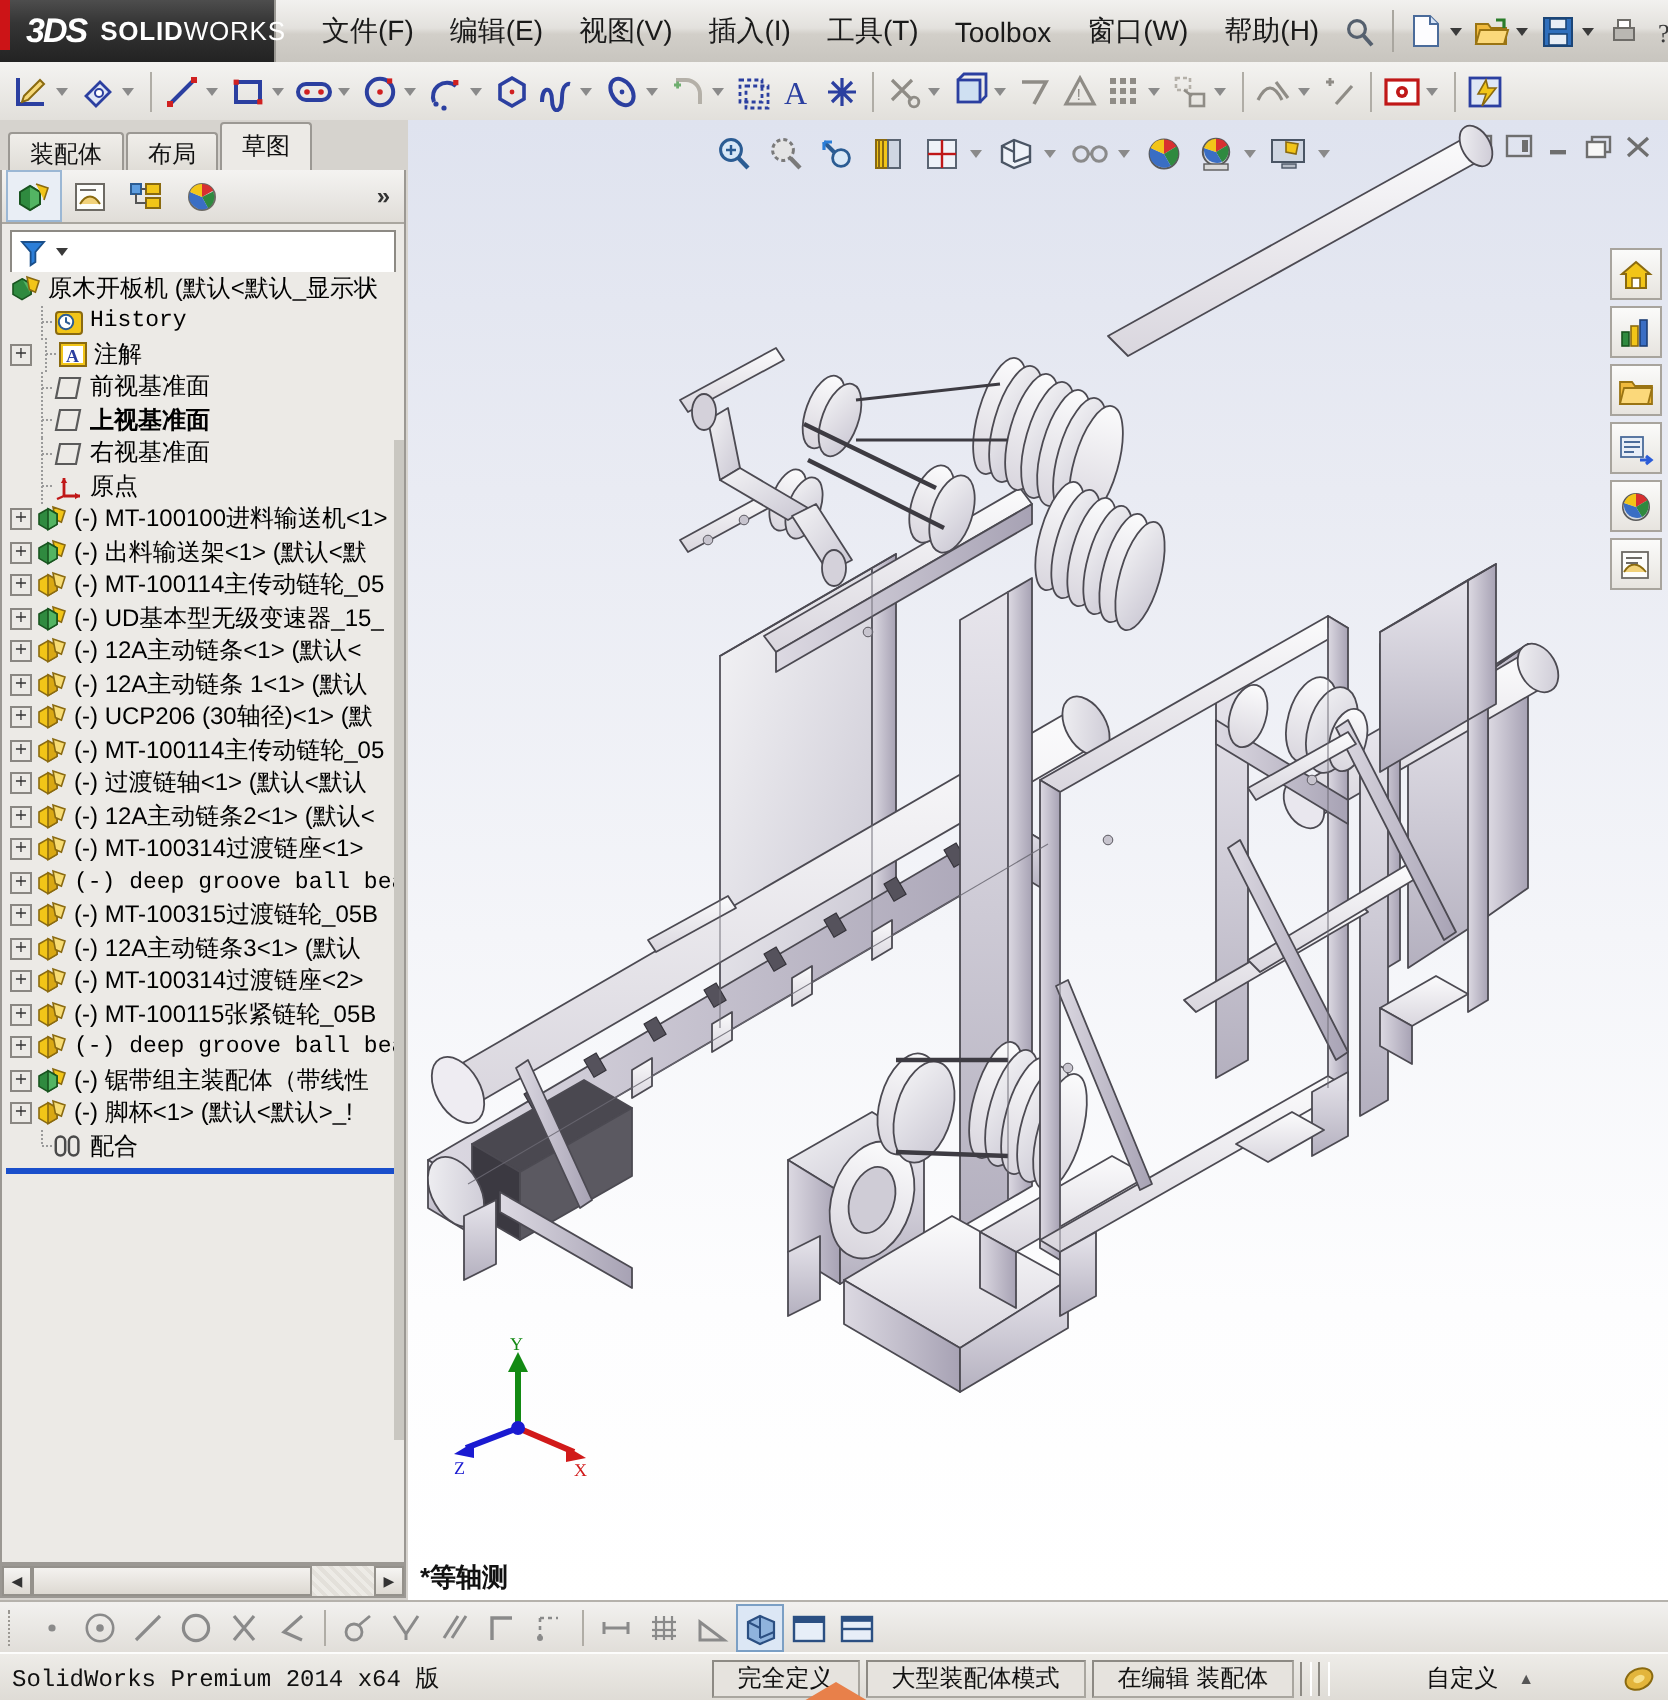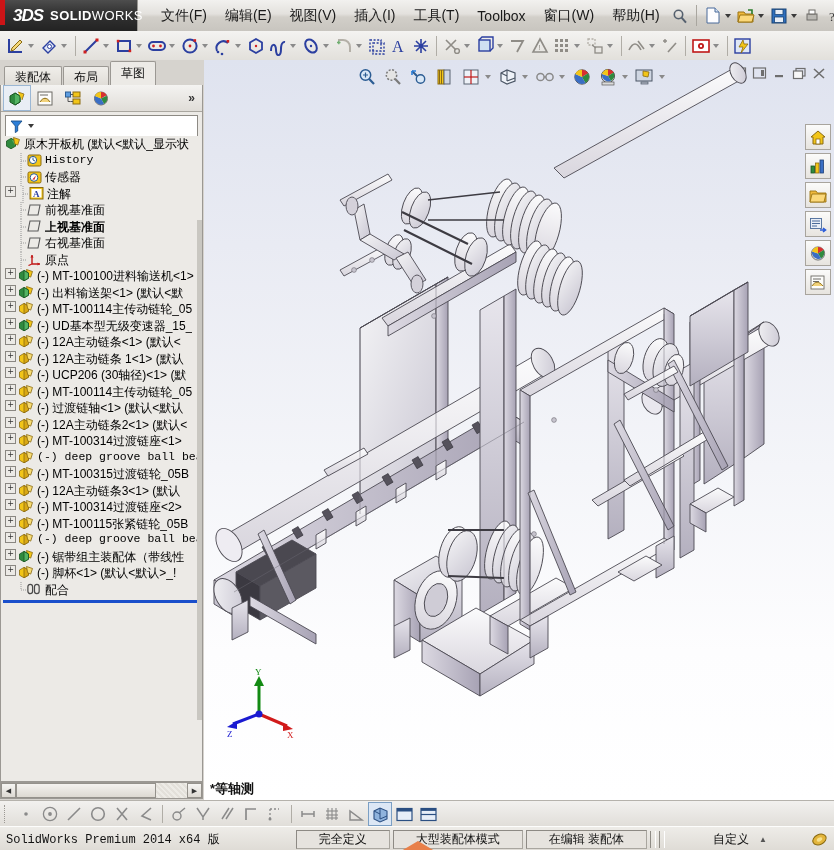--- a/index.html
+++ b/index.html
@@ -87,21 +87,21 @@
   .tt.sel{background:#e9eef5;border:1px solid #9bb7d4;}
   .chev{margin-left:auto;padding-right:7px;font-weight:bold;color:#333;font-size:12px;}
   .filterbar{
     height:20px;margin:3px 4px 2px 4px;background:#ffffff;border:1px solid #8d8a84;
     display:flex;align-items:center;padding-left:3px;
   }
   .tree-scroll{
     position:absolute;left:0;top:51px;width:201px;height:644px;overflow:hidden;background:#eceae6;
   }
   .trow{
-    height:16.5px;display:flex;align-items:flex-start;white-space:nowrap;
+    height:16.5px;display:flex;align-items:center;white-space:nowrap;
     font-size:12px;color:#000;position:relative;
   }
   .exp{
     width:9px;height:9px;border:1px solid #8a8782;background:#eceae6;
     font-size:8px;line-height:7px;text-align:center;color:#333;flex:0 0 auto;
     margin-right:2px;font-family:"DejaVu Sans",sans-serif;
   }
   .exp.blank{border:none;background:none;}
   .dots{flex:0 0 auto;width:10px;height:16px;}
   .ticon{width:16px;height:15px;flex:0 0 auto;margin-right:3px;display:flex;align-items:center;justify-content:center;}
@@ -164,21 +164,21 @@
     position:absolute;left:0;top:826px;width:834px;height:24px;
     background:linear-gradient(to bottom,#eeecE8,#dedbd5);
     border-top:1px solid #fdfdfc;
     display:flex;align-items:center;font-size:12px;color:#111;
   }
   .sb-text{
     font-family:"Liberation Mono","DejaVu Sans Mono",monospace;font-size:12px;margin-left:6px;
   }
   .sb-cell{
     border:1px solid #a9a69f;border-top-color:#8d8a84;border-left-color:#8d8a84;
-    height:17px;line-height:16px;padding:0 22px;margin-left:3px;background:#e6e3de;
+    height:17px;line-height:16px;padding:0 12px;margin-left:3px;background:#e6e3de;
     white-space:nowrap;font-size:12px;
   }
   .sb-bar{width:4px;height:17px;border-left:1px solid #8d8a84;border-right:1px solid #fff;margin-left:3px;}
   .orange-wedge{
     position:absolute;left:396px;bottom:-3px;width:0;height:0;
     border-left:22px solid transparent;border-right:22px solid transparent;
     border-bottom:13px solid #e8804a;
   }
 </style>
 </head>
@@ -514,37 +514,20 @@
         <span class="ticon">
           <svg width="15" height="14" viewBox="0 0 15 14">
               <rect x="1" y="2" width="13" height="11" rx="1.5" fill="#f2c518" stroke="#8a6a10"></rect>
               <circle cx="6" cy="7" r="3.6" fill="#fff" stroke="#2b5c93"></circle>
               <path d="M6 4.6V7l2 1" stroke="#2b5c93" stroke-width="1" fill="none"></path>
             </svg>
         </span>
         <span class="tlabel mono">History</span>
       </div>
 
-      <div class="trow" style="padding-left:4px;">
-        <span class="exp blank"></span>
-        <span class="dots">
-          <svg width="10" height="17">
-              <line x1="5" y1="0" x2="5" y2="17" stroke="#9a9a9a" stroke-dasharray="1 1"></line>
-              <line x1="5" y1="8" x2="10" y2="8" stroke="#9a9a9a" stroke-dasharray="1 1"></line>
-            </svg>
-        </span>
-        <span class="ticon">
-          <svg width="15" height="14" viewBox="0 0 15 14">
-              <rect x="1" y="2" width="13" height="11" rx="1.5" fill="#f2c518" stroke="#8a6a10"></rect>
-              <circle cx="7" cy="7.5" r="3.8" fill="#fff" stroke="#2b5c93"></circle>
-              <path d="M5.2 9.4L9 5.5l-1.5 4.2z" fill="#d83030"></path>
-            </svg>
-        </span>
-        <span class="tlabel">传感器</span>
-      </div>
 
       <div class="trow" style="padding-left:4px;">
         <span class="exp">+</span>
         <span class="dots">
           <svg width="10" height="17">
               <line x1="5" y1="0" x2="5" y2="17" stroke="#9a9a9a" stroke-dasharray="1 1"></line>
               <line x1="5" y1="8" x2="10" y2="8" stroke="#9a9a9a" stroke-dasharray="1 1"></line>
             </svg>
         </span>
         <span class="ticon">

